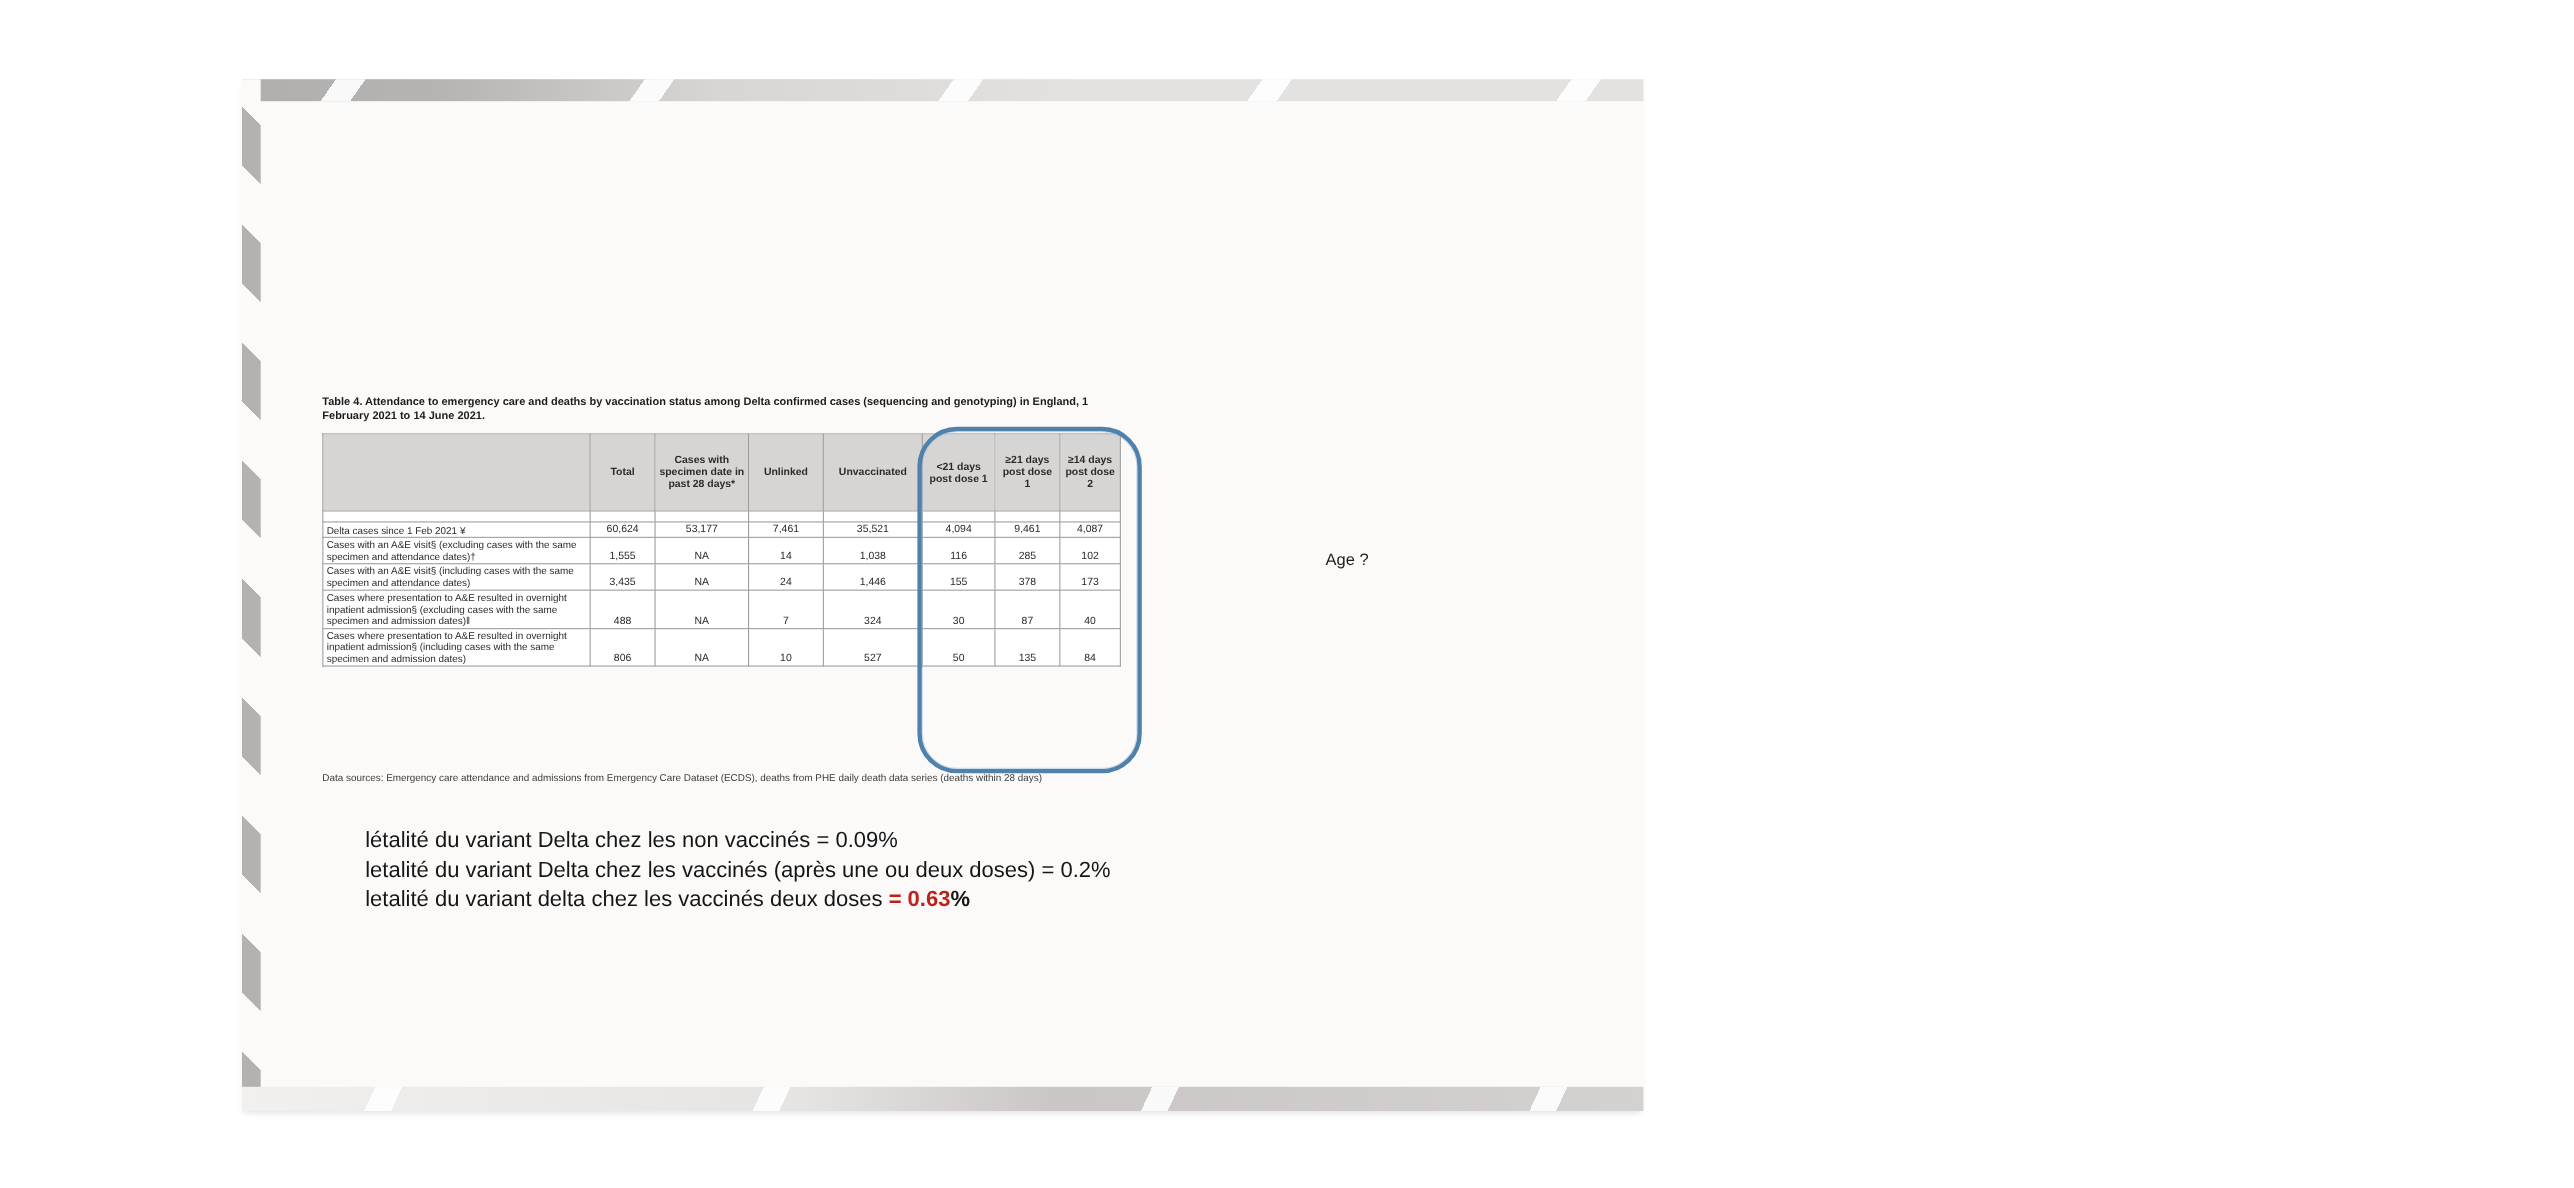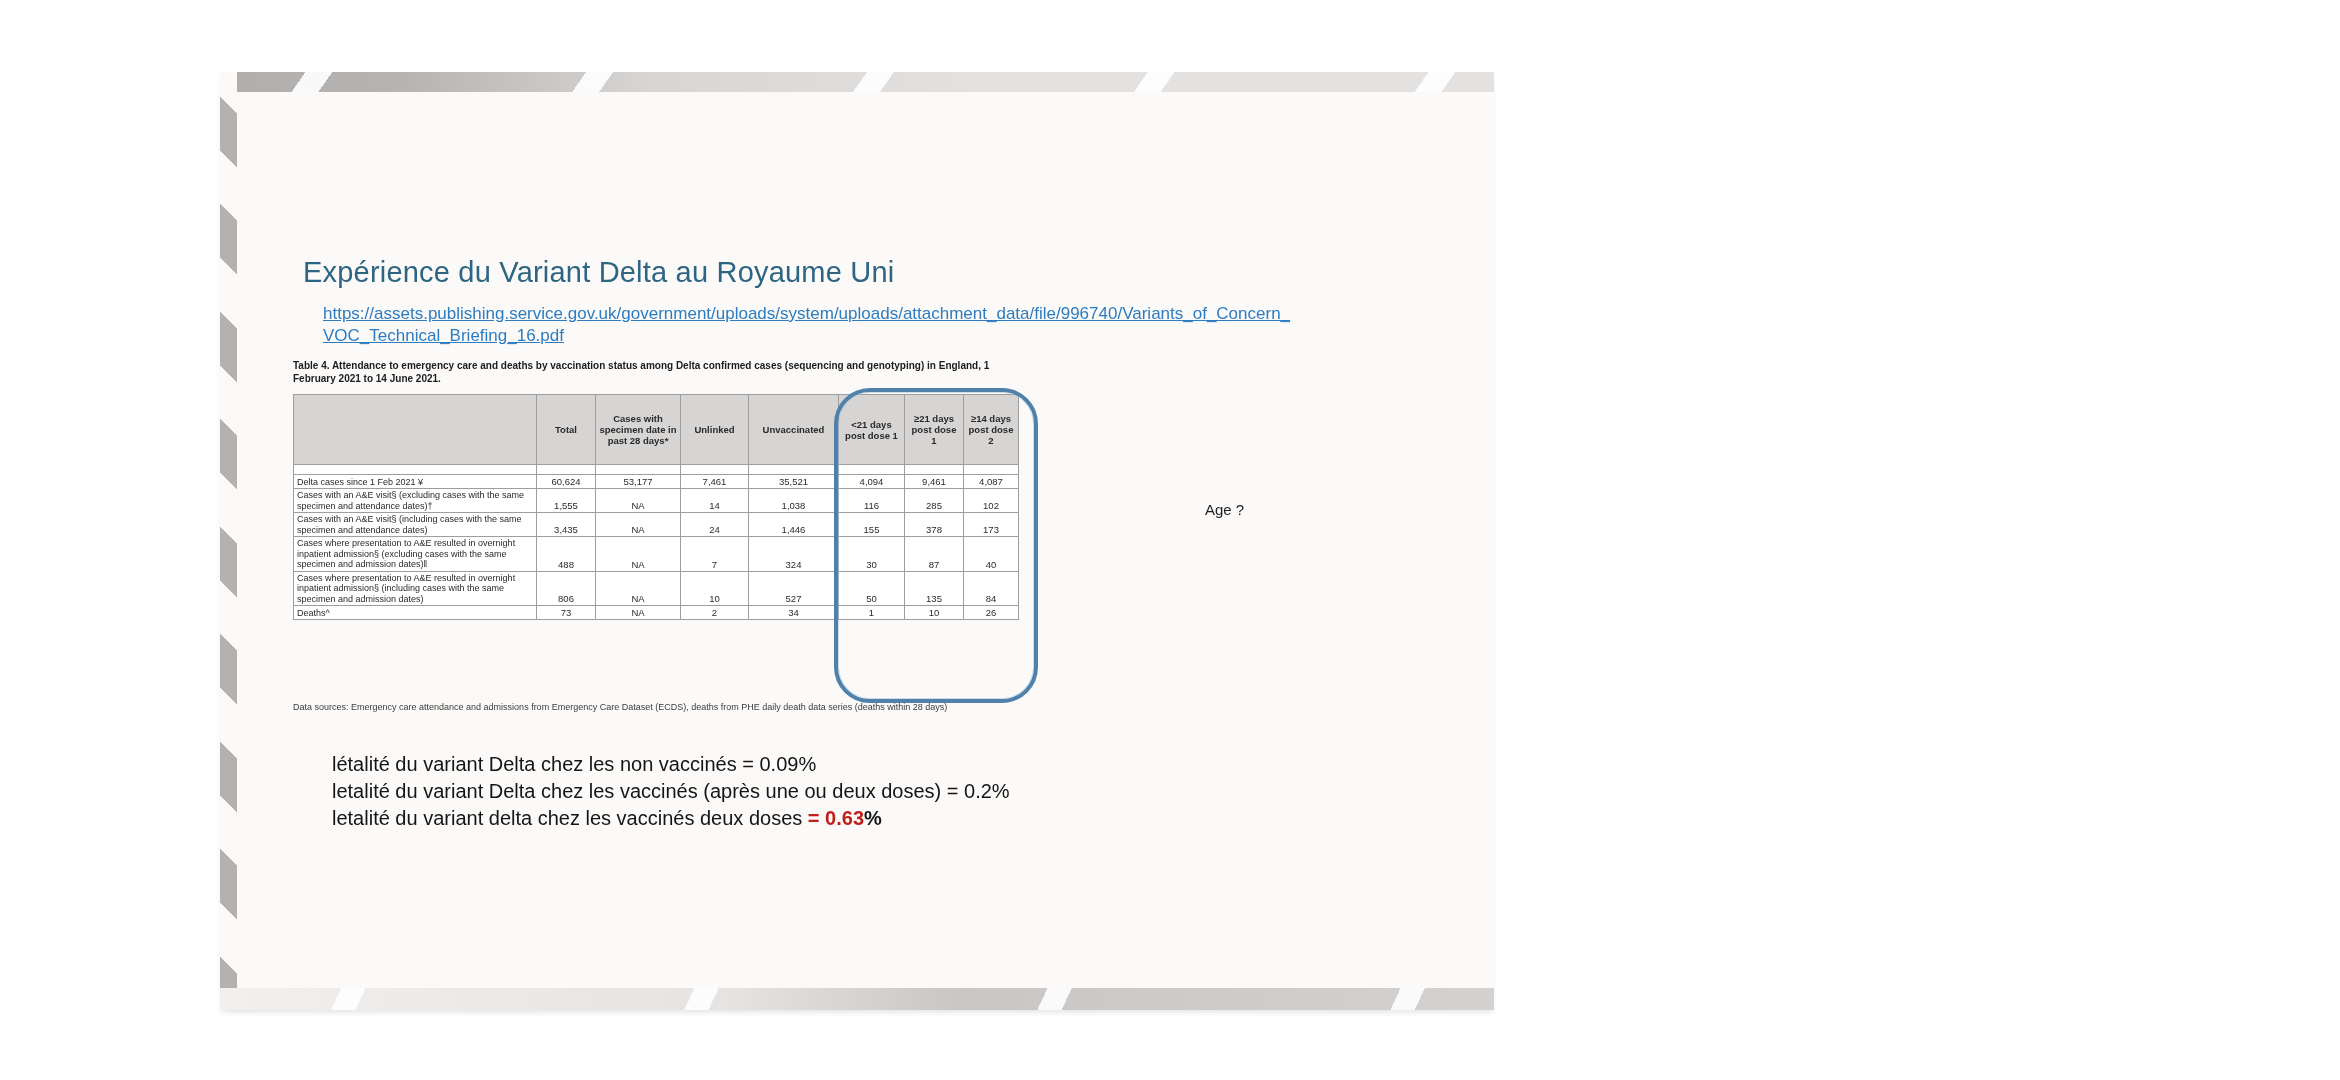--- a/index.html
+++ b/index.html
@@ -87,26 +87,21 @@
 </style>
 </head>
 <body>
 
 <div class="slide">
 
   <div class="top-band"></div>
   <div class="left-strip"></div>
   <div class="bottom-band"></div>
 
-  <div class="title">Expérience du Variant Delta au Royaume Uni</div>
-
-  <div class="link">
-    <span>https://assets.publishing.service.gov.uk/government/uploads/system/uploads/attachment_data/file/996740/Variants_of_Concern_</span><br>
-    <span>VOC_Technical_Briefing_16.pdf</span>
-  </div>
+
 
   <div class="caption">Table 4. Attendance to emergency care and deaths by vaccination status among Delta confirmed cases (sequencing and genotyping) in England, 1 February 2021 to 14 June 2021.</div>
 
   <div class="tablewrap">
     <table class="data">
       <colgroup>
         <col style="width:243px">
           <col style="width:59px">
           <col style="width:85px">
           <col style="width:68px">
@@ -179,30 +174,20 @@
       <tr>
         <td class="lbl">Cases where presentation to A&amp;E resulted in overnight inpatient admission§ (including cases with the same specimen and admission dates)</td>
         <td class="num">806</td>
         <td class="num">NA</td>
         <td class="num">10</td>
         <td class="num">527</td>
         <td class="num">50</td>
         <td class="num">135</td>
         <td class="num">84</td>
       </tr>
-      <tr>
-        <td class="lbl">Deaths^</td>
-        <td class="num">73</td>
-        <td class="num">NA</td>
-        <td class="num">2</td>
-        <td class="num">34</td>
-        <td class="num">1</td>
-        <td class="num">10</td>
-        <td class="num">26</td>
-      </tr>
     </tbody>
       </table>
   </div>
 
   <div class="circle"></div>
 
   <div class="footnote">Data sources: Emergency care attendance and admissions from Emergency Care Dataset (ECDS), deaths from PHE daily death data series (deaths within 28 days)</div>
 
   <div class="age">Age ?</div>
 

